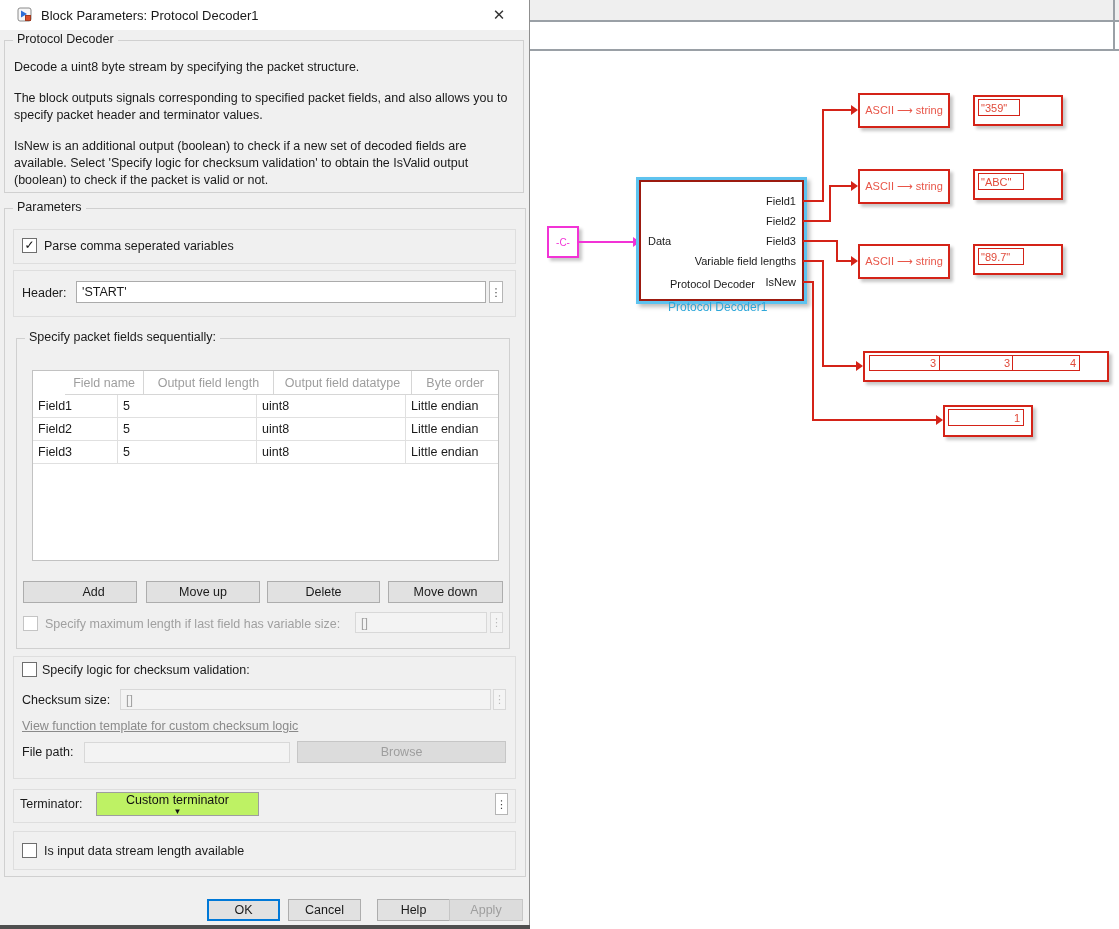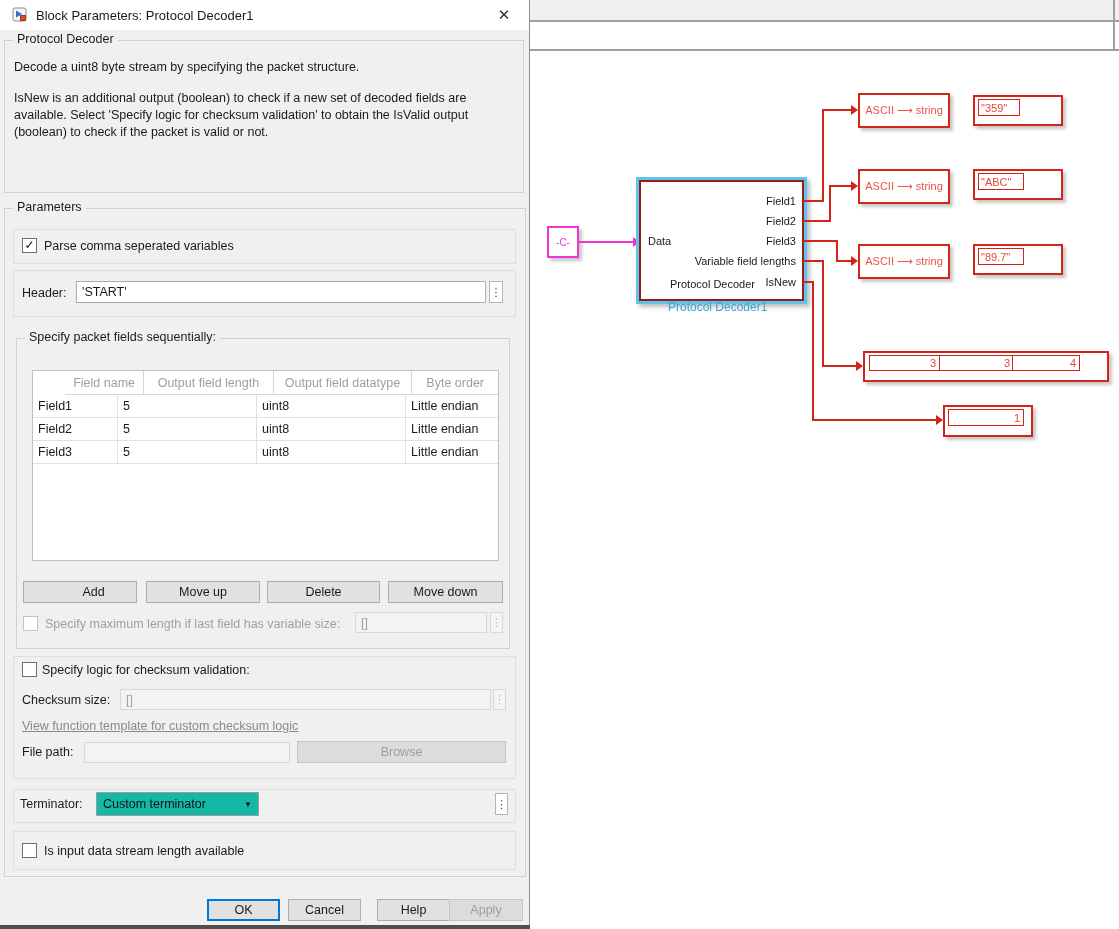--- a/index.html
+++ b/index.html
@@ -17,38 +17,38 @@
   .ar{position:absolute;width:0;height:0;border-top:5px solid transparent;border-bottom:5px solid transparent;border-left:7px solid #d42318;}
   .arm{position:absolute;width:0;height:0;border-top:5px solid transparent;border-bottom:5px solid transparent;border-left:7px solid #f233d6;}
   .decoder{position:absolute;left:636px;top:177px;width:165px;height:121px;border:3px solid #5ec3ef;box-shadow:3px 3px 4px rgba(0,0,0,.25);}
   .decoder-in{position:absolute;inset:0;border:2px solid #9c1a0f;background:#fff;font-size:11px;color:#1a1a1a;}
   .dport{position:absolute;line-height:12px;white-space:nowrap;}
   .const{position:absolute;left:547px;top:226px;width:28px;height:28px;border:2px solid #f233d6;background:#fff;box-shadow:3px 3px 3px rgba(0,0,0,.22);display:flex;align-items:center;justify-content:center;color:#f233d6;font-size:10px;}
   .blk-label{position:absolute;color:#2ea7d9;font-size:12px;white-space:nowrap;}
 
   
   .dialog{position:absolute;left:0;top:0;width:530px;height:929px;background:#f0f0f0;border-right:1px solid #8f8f8f;box-sizing:border-box;font-size:12.5px;}
-  .titlebar{position:absolute;left:0;top:0;width:100%;height:30px;background:#fff;display:flex;align-items:center;padding:0 12px;box-sizing:border-box;}
+  .titlebar{position:absolute;left:0;top:0;width:100%;height:30px;background:#fff;display:flex;align-items:center;padding:0 17px;box-sizing:border-box;}
   .title-txt{margin-left:8px;font-size:13px;}
   .closex{margin-left:auto;font-size:15px;color:#333;width:26px;text-align:center;cursor:default;}
   .gb{position:absolute;border:1px solid #d0d0d0;}
   .gb-label{position:absolute;top:-9px;left:8px;background:#f0f0f0;padding:0 4px;white-space:nowrap;}
   .panel{position:absolute;border:1px solid #dedede;}
   .desc p{margin:0 0 14px 0;line-height:1.36;}
   .input{position:absolute;background:#fff;border:1px solid #ababab;display:flex;align-items:center;padding:0 5px;box-sizing:border-box;font-size:12.5px;}
   .input.dis{background:#f3f3f3;border-color:#d8d8d8;color:#a2a2a2;}
   .dots{position:absolute;background:#fff;border:1px solid #b5b5b5;display:flex;align-items:center;justify-content:center;font-size:11px;color:#444;box-sizing:border-box;}
   .dots.dis{color:#b9b9b9;background:#f4f4f4;border-color:#d8d8d8;}
   .btn{position:absolute;background:#e1e1e1;border:1px solid #adadad;display:flex;align-items:center;justify-content:center;box-sizing:border-box;font-size:12.5px;}
   .btn.dis{color:#9e9e9e;background:#dcdcdc;border-color:#c6c6c6;}
   .btn.okb{border:2px solid #0078d7;}
   .cb{position:absolute;width:13px;height:13px;background:#fff;border:1px solid #6e6e6e;display:flex;align-items:center;justify-content:center;font-size:12px;line-height:13px;color:#111;box-sizing:content-box;}
   .cb.dis{border-color:#c4c4c4;}
   .dd{position:absolute;display:flex;align-items:center;justify-content:space-between;padding:0 6px;box-sizing:border-box;font-size:12.5px;}
-  .dd.en{background:#14b8a6;border:1px solid #9e9e9e;color:#111;}
+  .dd.en{background:#bef264;border:1px solid #9e9e9e;color:#111;flex-direction:column;}
   .dd.dis{background:#cfcfcf;border:1px solid #c2c2c2;color:#9b9b9b;}
   .lbl{position:absolute;white-space:nowrap;}
   .lbl.gr{color:#a0a0a0;}
   .link{position:absolute;color:#8a8a8a;text-decoration:underline;white-space:nowrap;}
   
   .tbl{position:absolute;left:32px;top:370px;width:467px;height:191px;background:#fff;border:1px solid #c2c2c2;box-sizing:border-box;}
   .tr{display:flex;height:23px;}
   .tr.th{height:24px;padding-left:32px;}
   .td{box-sizing:border-box;border-right:1px solid #e0e0e0;border-bottom:1px solid #e0e0e0;display:flex;align-items:center;padding-left:5px;font-size:12.5px;overflow:hidden;white-space:nowrap;}
   .tr.th .td{color:#9e9e9e;justify-content:center;padding-left:0;border-right:1px solid #d6d6d6;border-bottom:1px solid #d6d6d6;}
@@ -146,20 +146,21 @@
         <path d="M4 3.5 L10 7 L4 10.5 Z" fill="#2f6fd6"></path>
         <rect x="8.5" y="8.5" width="5" height="5" fill="#d94f2b" stroke="#a03a20"></rect>
       </svg>
       <span class="title-txt">Block Parameters: Protocol Decoder1</span>
       <span class="closex">✕</span>
     </div>
 
     <div class="gb desc" style="left:4px;top:40px;width:520px;height:153px;padding:18px 9px 0 9px;box-sizing:border-box;">
       <span class="gb-label">Protocol Decoder</span>
       <p>Decode a uint8 byte stream by specifying the packet structure.</p>
+      <p>The block outputs signals corresponding to specified packet fields, and also allows you to specify packet header and terminator values.</p>
       <p>IsNew is an additional output (boolean) to check if a new set of decoded fields are available. Select 'Specify logic for checksum validation' to obtain the IsValid output (boolean) to check if the packet is valid or not.</p>
     </div>
 
     <div class="gb" style="left:4px;top:208px;width:520px;height:667px;">
       <span class="gb-label">Parameters</span>
     </div>
 
     <div class="panel" style="left:13px;top:229px;width:501px;height:33px;"></div>
     <div class="cb" style="left:22px;top:238px;">
         <span>✓</span>

